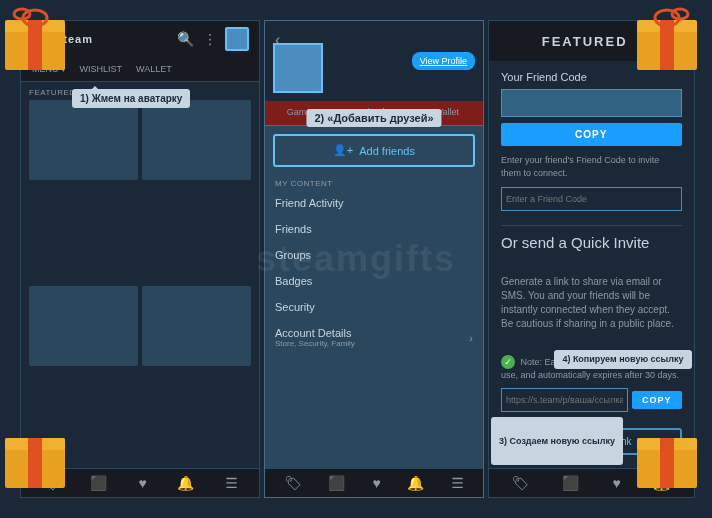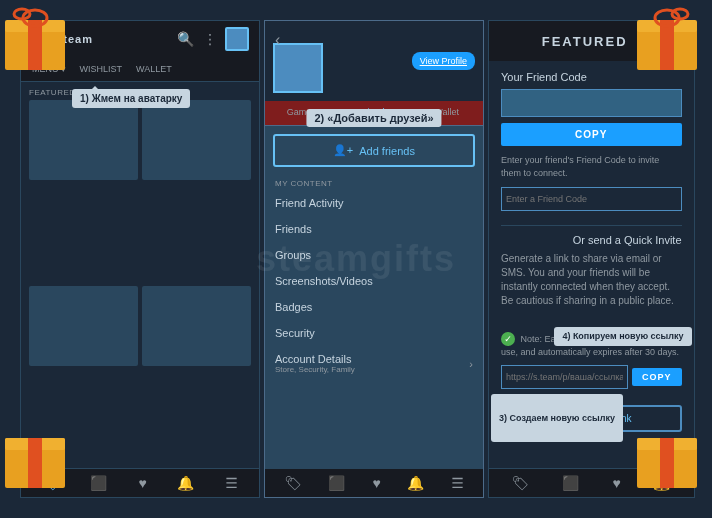--- a/index.html
+++ b/index.html
@@ -404,23 +404,22 @@
     }
 
     .divider {
       border: none;
       border-top: 1px solid #2a475e;
       margin: 8px 0;
     }
 
     .quick-invite-label {
       color: #c6d4df;
-      font-size: 11px;
-      margin-bottom: 6px;
-      text-align: right;
+      font-size: 15px;
+      margin-bottom: 24px;
     }
 
     .quick-invite-desc {
       color: #8f98a0;
       font-size: 10px;
       line-height: 1.4;
       margin-bottom: 24px;
     }
 
     .note-text {
@@ -646,21 +645,20 @@
       <span>👤+</span>
       <span>Add friends</span>
     </div>
 
     <div class="my-content-label">MY CONTENT</div>
 
     <div class="menu-items">
       <div class="menu-item bold">Friend Activity</div>
       <div class="menu-item">Friends</div>
       <div class="menu-item">Groups</div>
-      <div class="menu-item">Screenshots/Videos</div>
       <div class="menu-item">Badges</div>
       <div class="menu-item bold">Security</div>
       <div class="menu-item menu-item-arrow">
         <div>
           <div>Account Details</div>
           <div style="color:#8f98a0;font-size:8px;">Store, Security, Family</div>
         </div>
         <span style="color:#8f98a0;">›</span>
       </div>
     </div>

